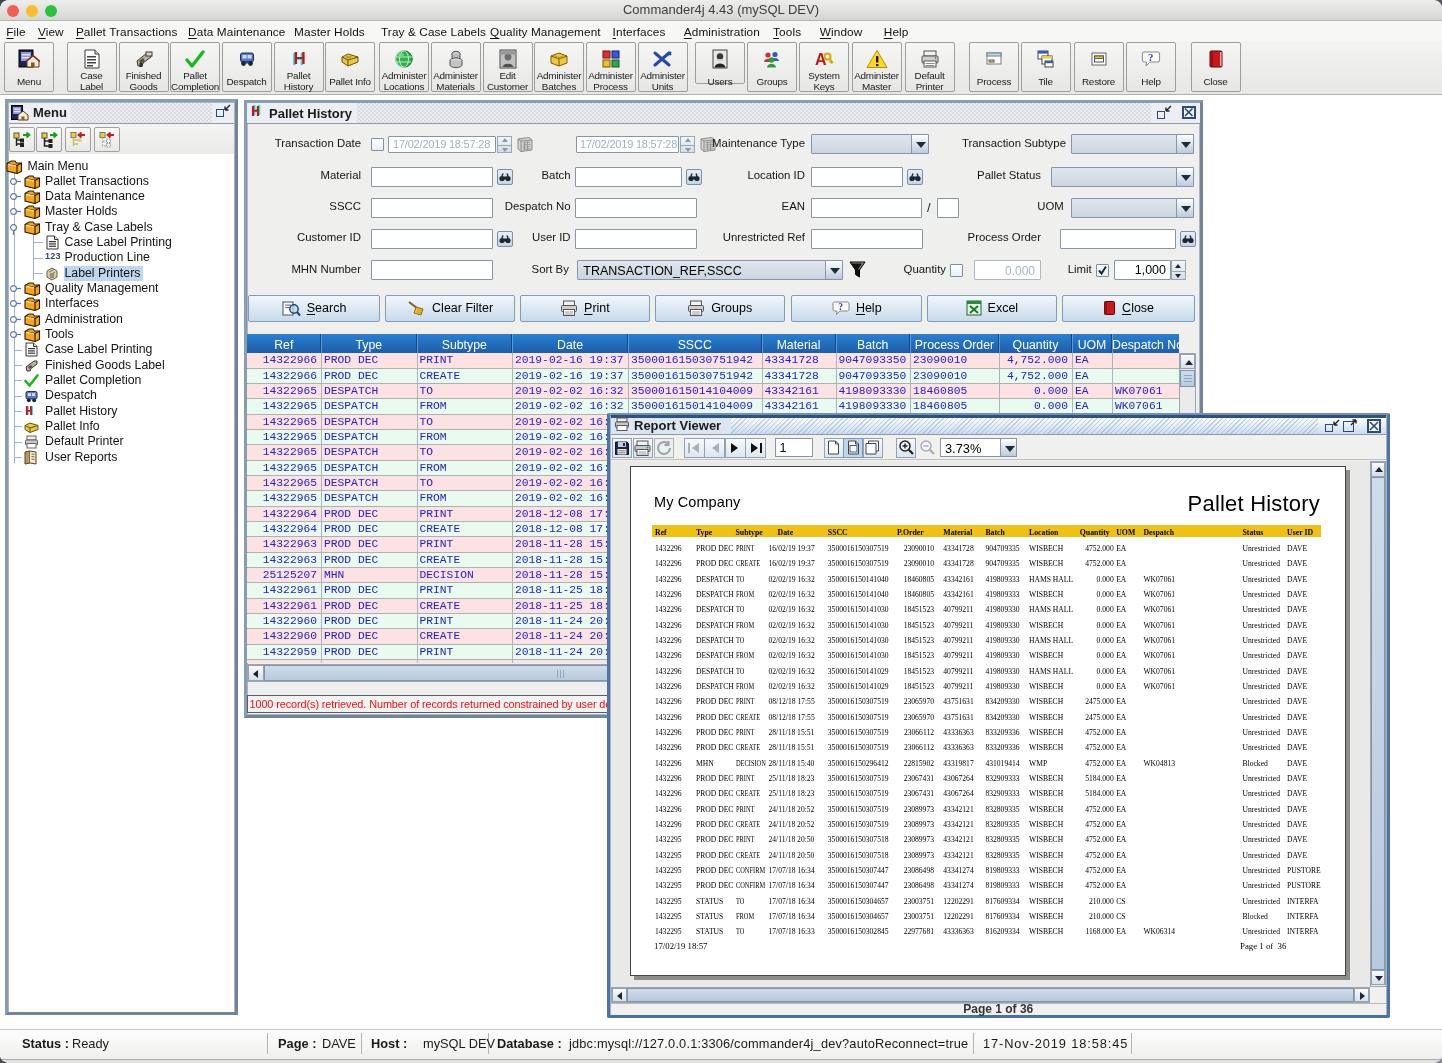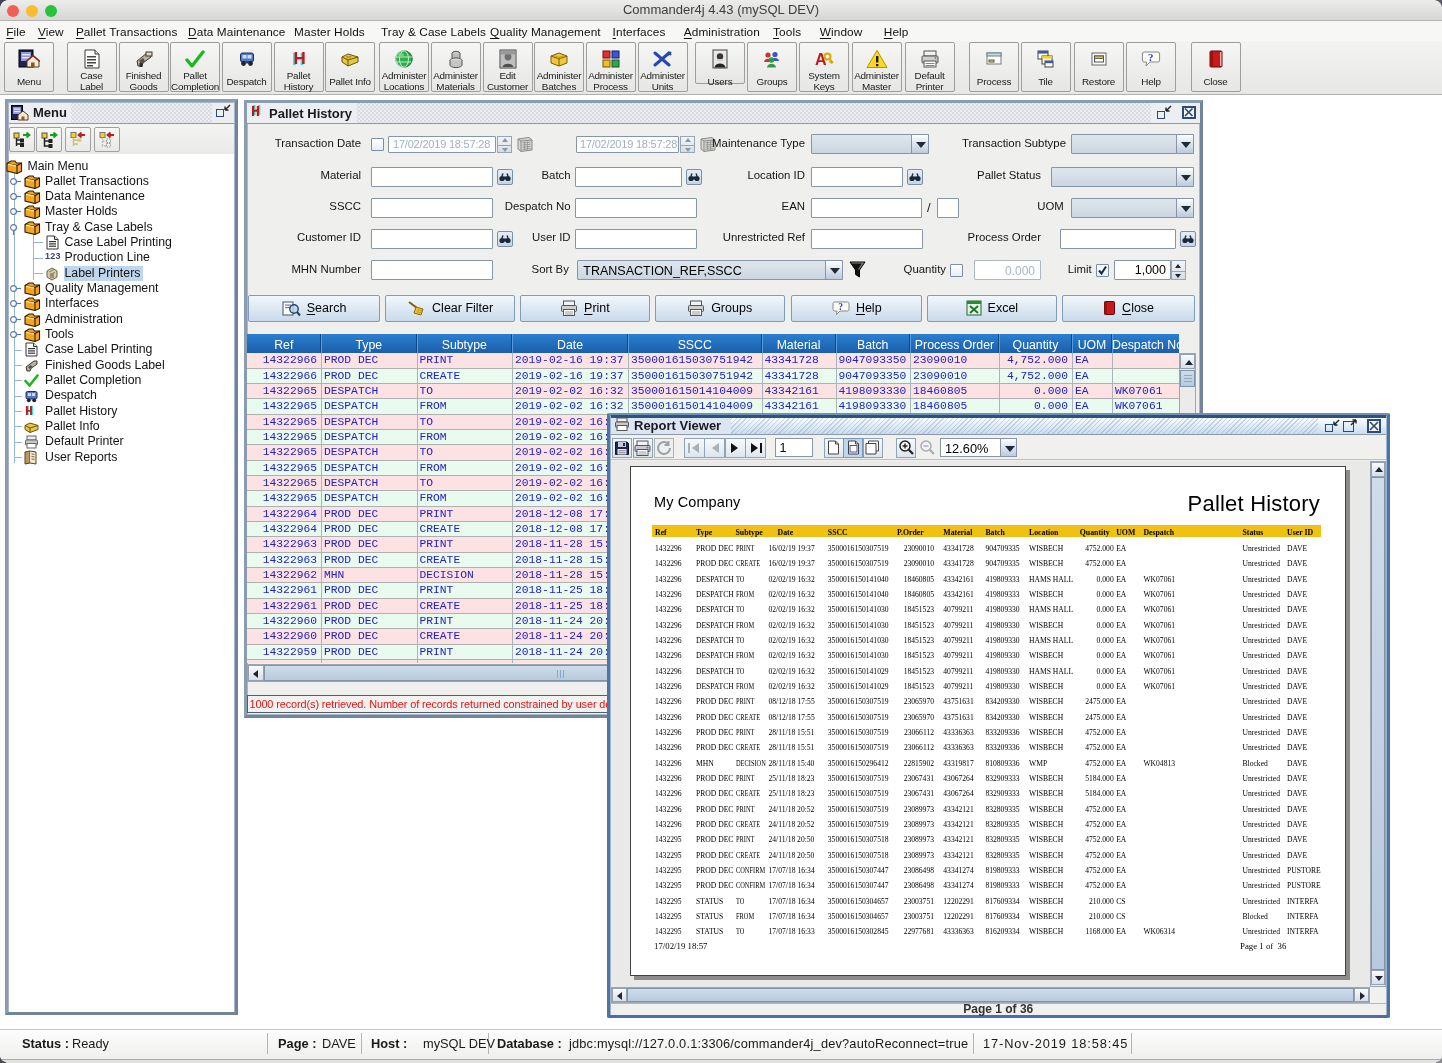--- a/index.html
+++ b/index.html
@@ -950,21 +950,21 @@
 <span class="mono" style="position:absolute;top:1px;left:268.5px;width:109.0px;text-align:left;font-size:11.3px;color:#2222c8;white-space:nowrap">2018-11-28 15:51</span>
 <span class="mono" style="position:absolute;top:1px;left:384.5px;width:126.5px;text-align:left;font-size:11.3px;color:#2222c8;white-space:nowrap">350001615030751919</span>
 <span class="mono" style="position:absolute;top:1px;left:518.0px;width:67.0px;text-align:left;font-size:11.3px;color:#2222c8;white-space:nowrap">43336363</span>
 <span class="mono" style="position:absolute;top:1px;left:592.0px;width:67.5px;text-align:left;font-size:11.3px;color:#2222c8;white-space:nowrap">8332093360</span>
 <span class="mono" style="position:absolute;top:1px;left:666.5px;width:82.0px;text-align:left;font-size:11.3px;color:#2222c8;white-space:nowrap">23066112</span>
 <span class="mono" style="position:absolute;top:1px;left:755.5px;width:66.0px;text-align:right;font-size:11.3px;color:#2222c8;white-space:nowrap">4,752.000</span>
 <span class="mono" style="position:absolute;top:1px;left:828.5px;width:33.0px;text-align:left;font-size:11.3px;color:#2222c8;white-space:nowrap">EA</span>
 <span class="mono" style="position:absolute;top:1px;left:868.5px;width:60.0px;text-align:left;font-size:11.3px;color:#2222c8;white-space:nowrap"></span>
 </div>
 <div style="position:absolute;left:0;top:214.62px;width:100%;height:15.33px;background:#fce2e2;border-bottom:1px solid #b0b0b0">
-<span class="mono" style="position:absolute;top:1px;left:3.0px;width:67.5px;text-align:right;font-size:11.3px;color:#2222c8;white-space:nowrap">14322962</span>
+<span class="mono" style="position:absolute;top:1px;left:3.0px;width:67.5px;text-align:right;font-size:11.3px;color:#2222c8;white-space:nowrap">25125207</span>
 <span class="mono" style="position:absolute;top:1px;left:77.5px;width:88.5px;text-align:left;font-size:11.3px;color:#2222c8;white-space:nowrap">MHN</span>
 <span class="mono" style="position:absolute;top:1px;left:173.0px;width:88.5px;text-align:left;font-size:11.3px;color:#2222c8;white-space:nowrap">DECISION</span>
 <span class="mono" style="position:absolute;top:1px;left:268.5px;width:109.0px;text-align:left;font-size:11.3px;color:#2222c8;white-space:nowrap">2018-11-28 15:40</span>
 <span class="mono" style="position:absolute;top:1px;left:384.5px;width:126.5px;text-align:left;font-size:11.3px;color:#2222c8;white-space:nowrap">350001615029641222</span>
 <span class="mono" style="position:absolute;top:1px;left:518.0px;width:67.0px;text-align:left;font-size:11.3px;color:#2222c8;white-space:nowrap">43319817</span>
 <span class="mono" style="position:absolute;top:1px;left:592.0px;width:67.5px;text-align:left;font-size:11.3px;color:#2222c8;white-space:nowrap">8108093360</span>
 <span class="mono" style="position:absolute;top:1px;left:666.5px;width:82.0px;text-align:left;font-size:11.3px;color:#2222c8;white-space:nowrap">22815902</span>
 <span class="mono" style="position:absolute;top:1px;left:755.5px;width:66.0px;text-align:right;font-size:11.3px;color:#2222c8;white-space:nowrap">4,752.000</span>
 <span class="mono" style="position:absolute;top:1px;left:828.5px;width:33.0px;text-align:left;font-size:11.3px;color:#2222c8;white-space:nowrap">EA</span>
 <span class="mono" style="position:absolute;top:1px;left:868.5px;width:60.0px;text-align:left;font-size:11.3px;color:#2222c8;white-space:nowrap">WK04813</span>
@@ -1184,21 +1184,21 @@
     </svg>
   </div>
 <div class="a" style="left:917px;top:437.5px;width:20px;height:20px;display:flex;align-items:center;justify-content:center">
     <svg class="ic" width="17" height="17" viewBox="0 0 17 17">
       <circle cx="7" cy="7" r="5" fill="#f4f4f4" stroke="#aab" stroke-width="1.5"></circle>
       <path d="M4.5 7 L9.5 7" stroke="#aab" stroke-width="1.4"></path>
       <path d="M10.8 10.8 L15 15" stroke="#aab" stroke-width="2.2"></path>
     </svg>
   </div>
 <div class="a" style="left:940px;top:437.5px;width:60.5px;height:19.5px;background:#fff;border:1px solid #8696a8">
-    <div style="position:absolute;left:4px;top:2.5px;font-size:12.8px">12.60%</div>
+    <div style="position:absolute;left:4px;top:2.5px;font-size:12.8px">3.73%</div>
   </div>
 <div class="a" style="left:1000px;top:437.5px;width:17px;height:19.5px;background:linear-gradient(#fdfeff,#bccbdc);border:1px solid #8696a8">
     <div class="tri" style="left:3.5px;top:7px;border-left:5px solid rgba(0,0,0,0);border-right:5px solid rgba(0,0,0,0);border-top:6px solid #1f2c38"></div>
   </div>
 <div class="a" style="left:610.5px;top:460.5px;width:759px;height:526px;background:#e9e9e7"></div>
 <div class="a" style="left:634px;top:470px;width:716px;height:510px;background:#8c8c8a"></div>
 <div class="a" style="left:630px;top:465.5px;width:715.5px;height:510.5px;background:#fff;border:1.5px solid #444"></div>
 <div class="a" style="left:654px;top:494px;font-size:14.5px;color:#000;letter-spacing:0.1px">My Company</div>
 <div class="a" style="left:1020px;top:491px;width:300px;text-align:right;font-size:22px;color:#000;letter-spacing:0.2px">Pallet History</div>
 <div class="a" style="left:651.8px;top:525.2px;width:669.7px;height:12.3px;background:#f0c112"></div>
@@ -1441,21 +1441,21 @@
     <span class="a" style="left:1287.1px;white-space:nowrap">DAVE</span>
   </div>
 <div class="a ser" style="left:0;top:758.62px;font-size:7.6px;color:#000">
     <span class="a" style="left:655px;white-space:nowrap">1432296</span>
     <span class="a" style="left:696px;white-space:nowrap">MHN</span>
     <span class="a" style="left:735.5px;white-space:nowrap;transform:scaleX(0.84);transform-origin:0 0">DECISION</span>
     <span class="a" style="left:768.5px;white-space:nowrap">28/11/18 15:40</span>
     <span class="a" style="left:827.8px;white-space:nowrap">3500016150296412</span>
     <span class="a" style="left:874px;width:60px;text-align:right;white-space:nowrap">22815902</span>
     <span class="a" style="left:943.3px;white-space:nowrap">43319817</span>
-    <span class="a" style="left:985.4px;white-space:nowrap">810809336</span>
+    <span class="a" style="left:985.4px;white-space:nowrap">431019414</span>
     <span class="a" style="left:1029px;white-space:nowrap">WMP</span>
     <span class="a" style="left:1048.7px;width:65px;text-align:right;white-space:nowrap">4752.000</span>
     <span class="a" style="left:1116.2px;white-space:nowrap">EA</span>
     <span class="a" style="left:1143.4px;white-space:nowrap">WK04813</span>
     <span class="a" style="left:1242.5px;white-space:nowrap">Blocked</span>
     <span class="a" style="left:1287.1px;white-space:nowrap">DAVE</span>
   </div>
 <div class="a ser" style="left:0;top:773.95px;font-size:7.6px;color:#000">
     <span class="a" style="left:655px;white-space:nowrap">1432296</span>
     <span class="a" style="left:696px;white-space:nowrap">PROD DEC</span>

